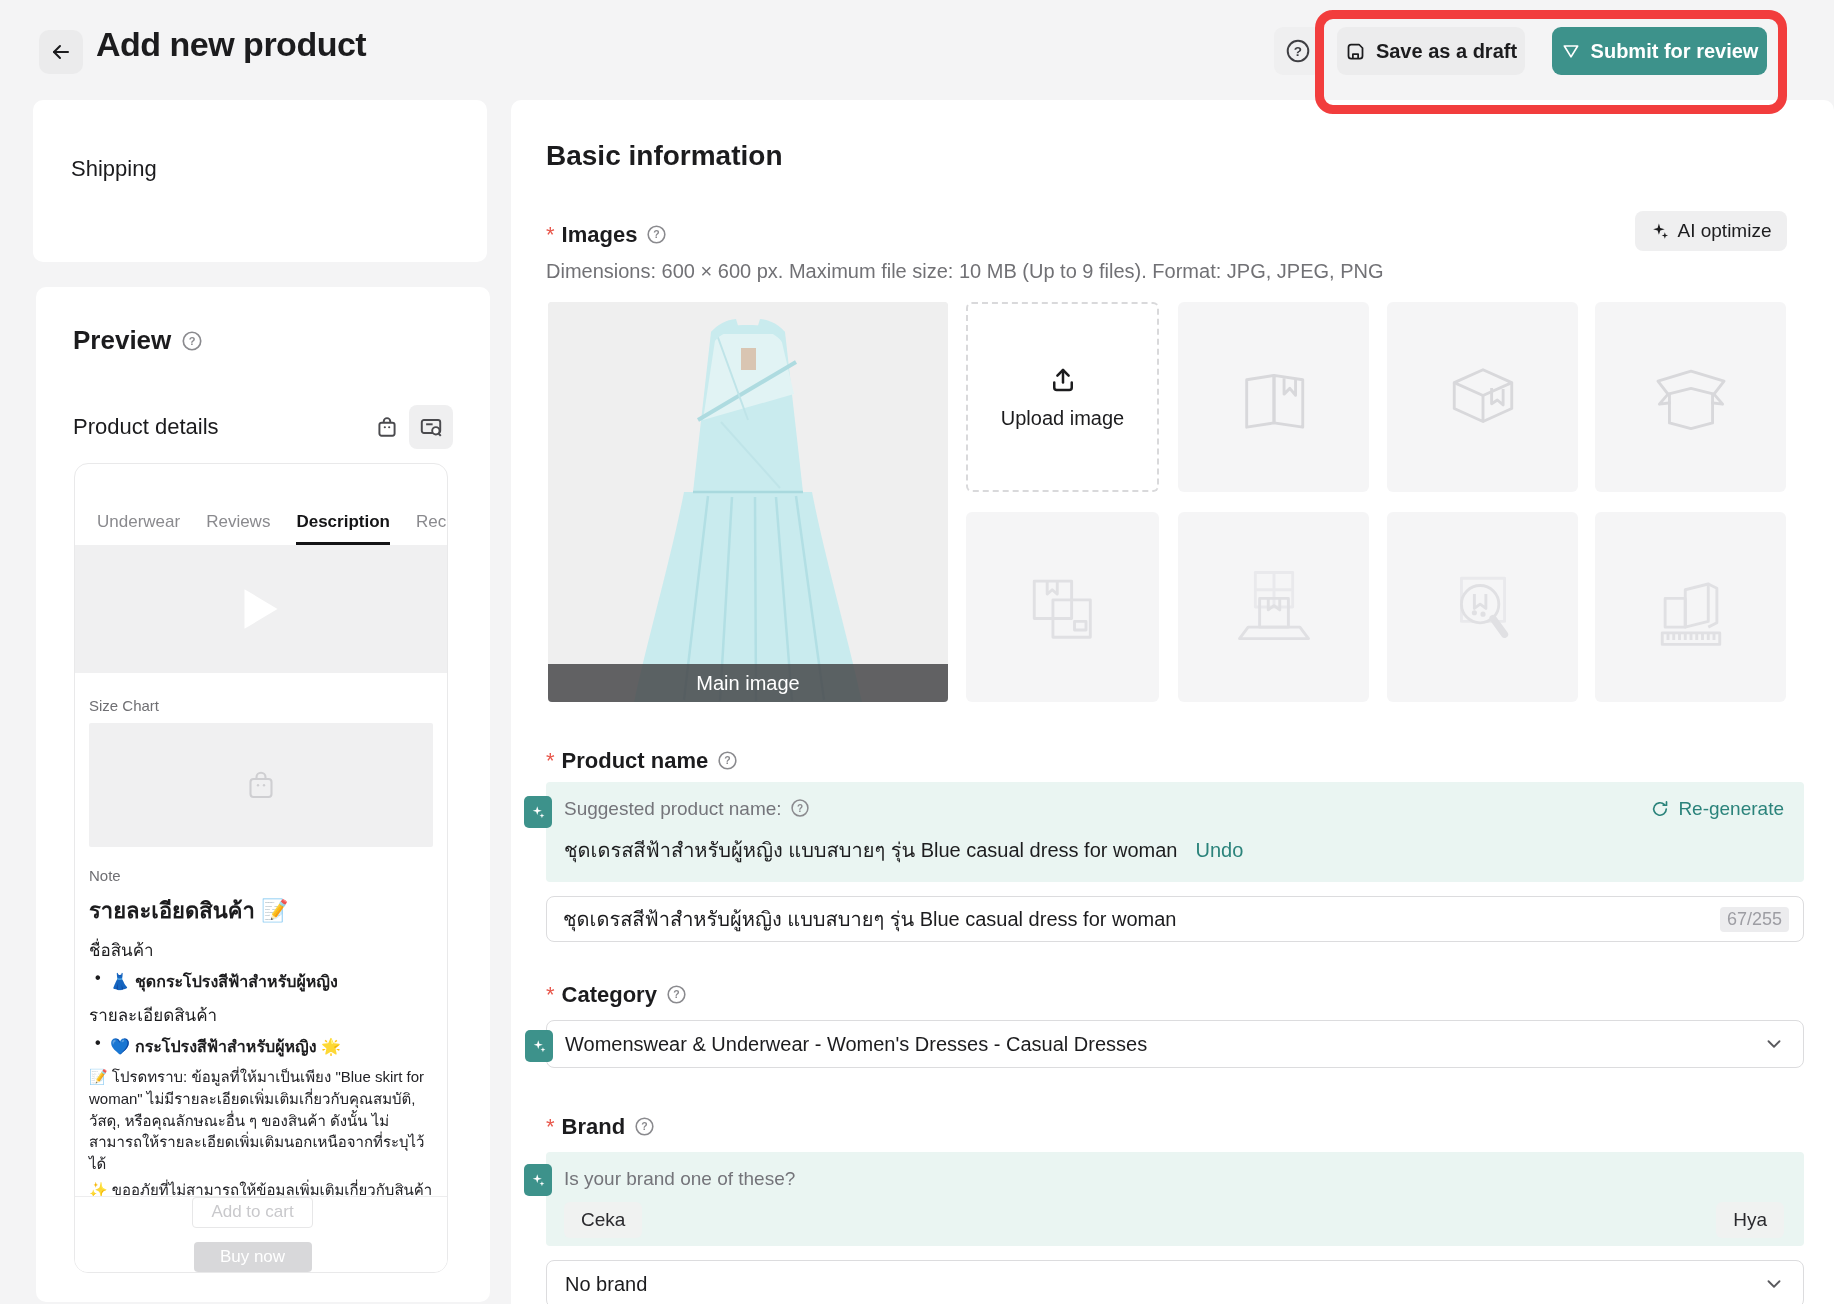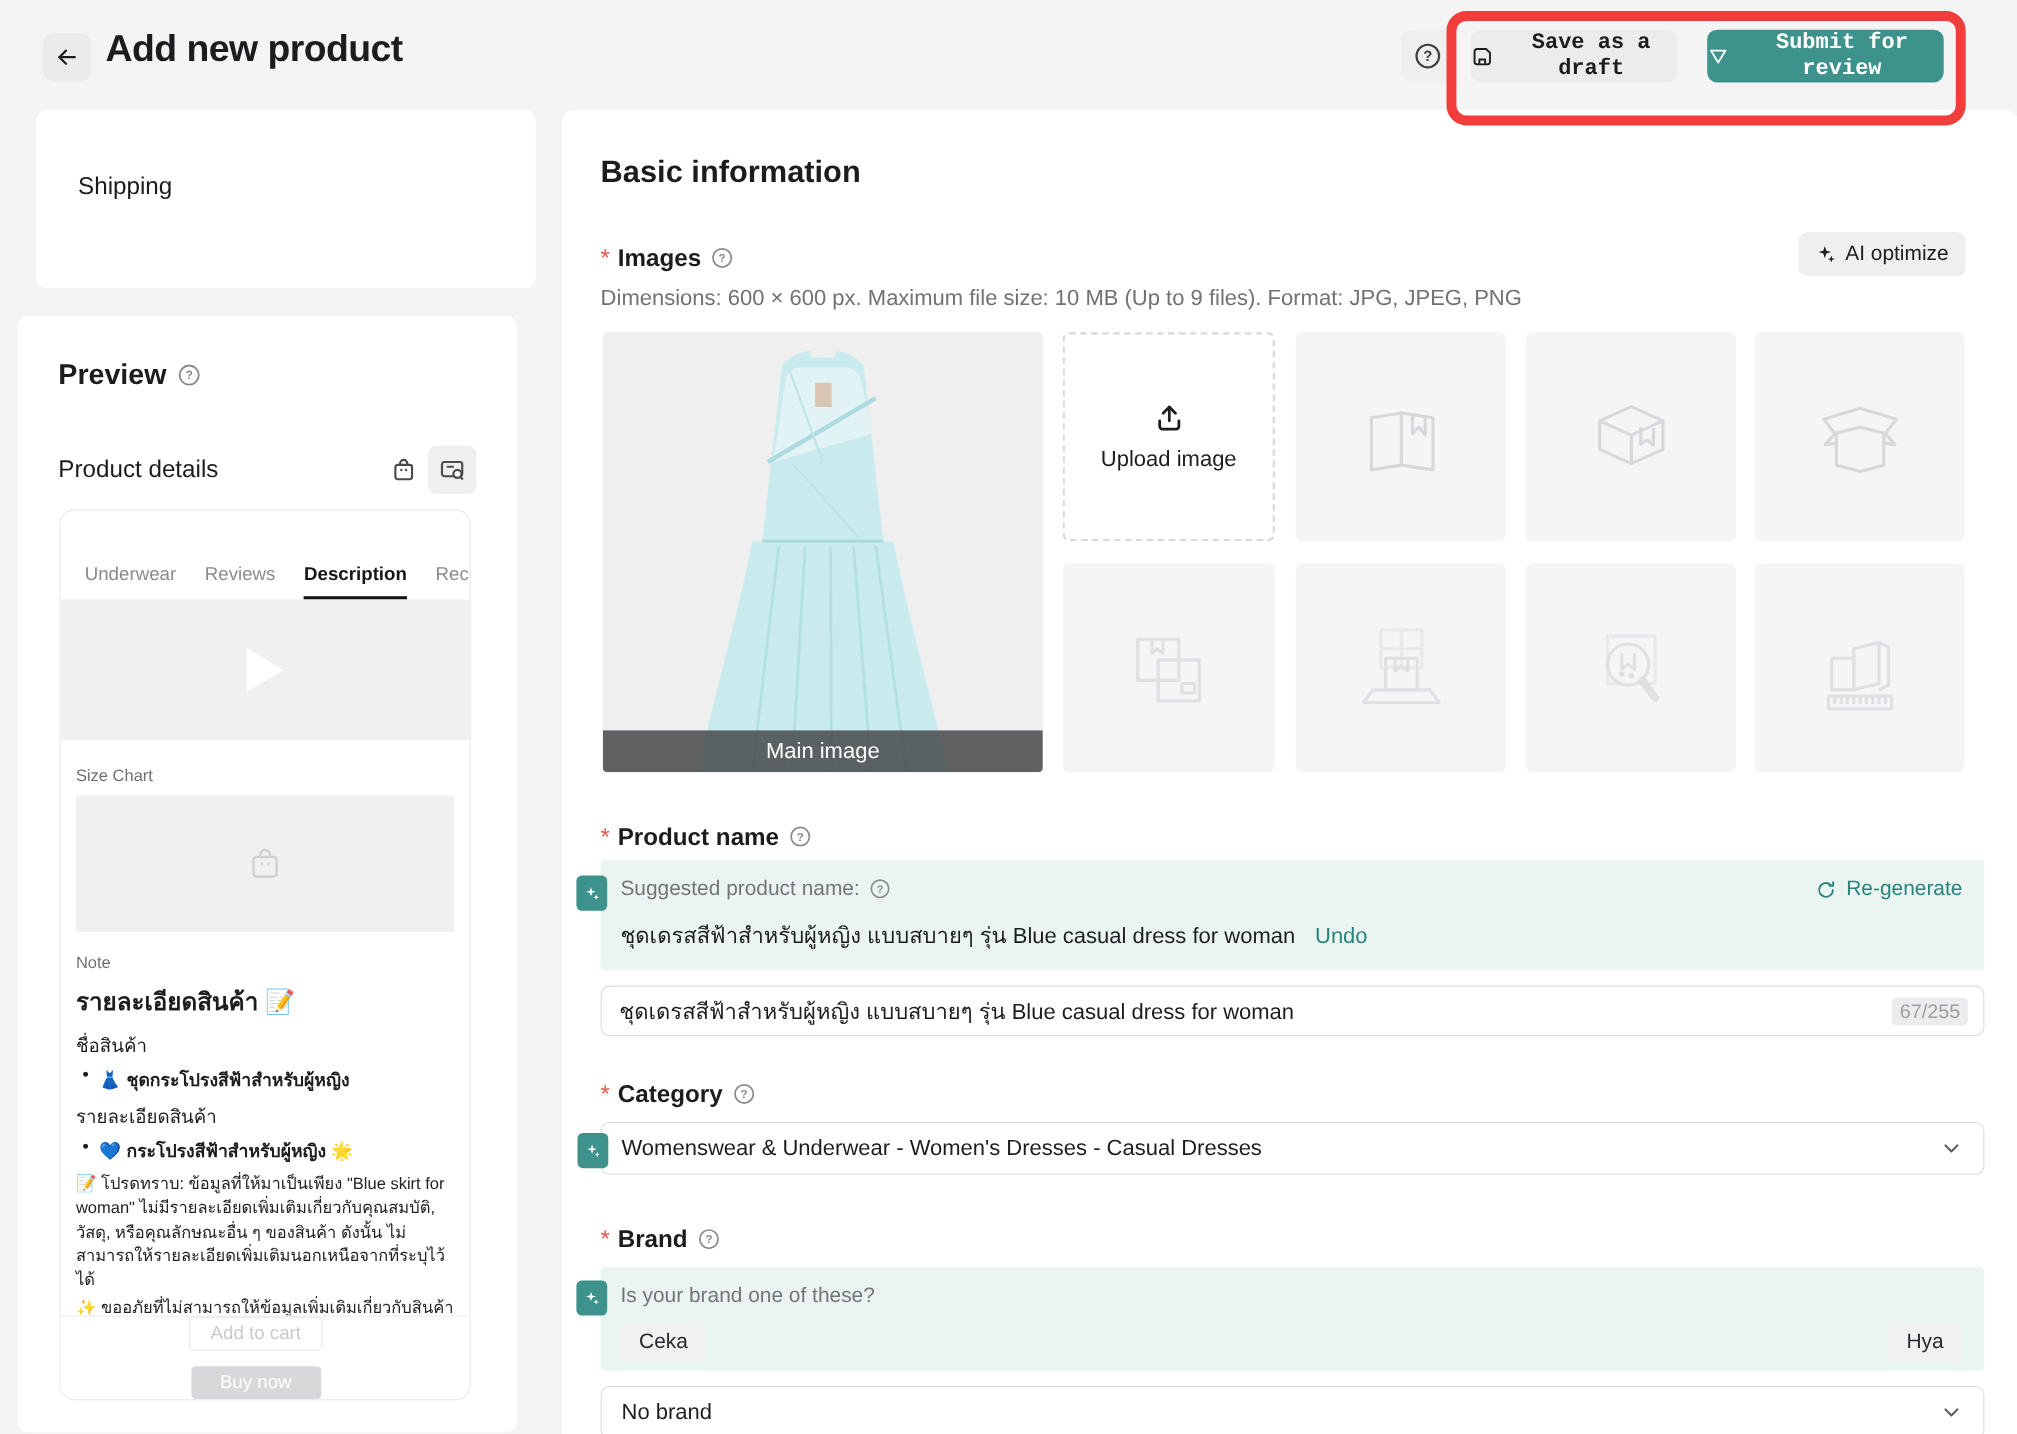--- a/index.html
+++ b/index.html
@@ -14,30 +14,30 @@
   .card { background:#fff; border-radius:10px; position:absolute; }
 
   
   .back-btn { left:39px; top:30px; width:44px; height:44px; background:#ebebec; border:none;
     border-radius:10px; display:flex; align-items:center; justify-content:center; cursor:pointer; }
   .page-title { left:96px; top:25px; font-size:34px; font-weight:700; letter-spacing:-.5px; }
   .help-btn { left:1274px; top:27px; width:48px; height:48px; background:#efeff0; border:none;
     border-radius:9px; display:flex; align-items:center; justify-content:center; cursor:pointer; }
   .btn { border:none; border-radius:9px; display:inline-flex; align-items:center; gap:10px;
     justify-content:center; font-weight:700; font-size:20px; cursor:pointer;
-    font-family:Liberation Mono, monospace; }
+    font-family:Liberation Sans, sans-serif; }
   .btn-draft { left:1337px; top:27px; width:188px; height:48px; background:#ececed; color:#1c1c1e; }
   .btn-submit { left:1552px; top:27px; width:215px; height:48px; color:#fff; }
   .annotation-red { left:1315px; top:10px; width:472px; height:104px; border:9px solid #f23d3d;
     border-radius:18px; pointer-events:none; z-index:50; }
 
   
   .shipping-card { left:33px; top:100px; width:454px; height:162px; }
   .shipping-title { position:absolute; left:38px; top:56px; font-size:22px; color:#1b1b1d; }
-  .preview-card { left:16px; top:287px; width:454px; height:1015px; }
+  .preview-card { left:36px; top:287px; width:454px; height:1015px; }
   .preview-head { position:absolute; left:37px; top:38px; font-size:26px; font-weight:700;
     display:flex; align-items:center; gap:10px; }
   .pd-row { position:absolute; left:37px; top:118px; width:380px; display:flex; align-items:center; }
   .pd-title { font-size:22px; color:#1b1b1d; flex:1; }
   .pd-icon-btn { width:44px; height:44px; border:none; background:transparent; border-radius:8px;
     display:flex; align-items:center; justify-content:center; cursor:pointer; }
   .pd-icon-btn.active { background:#efeff0; }
   .phone-card { position:absolute; left:38px; top:176px; width:374px; height:810px;
     border:1px solid #e9e9ea; border-radius:14px; background:#fff; overflow:hidden; }
   .tabs { display:flex; gap:26px; padding:48px 0 0 22px; white-space:nowrap; overflow:hidden; }

